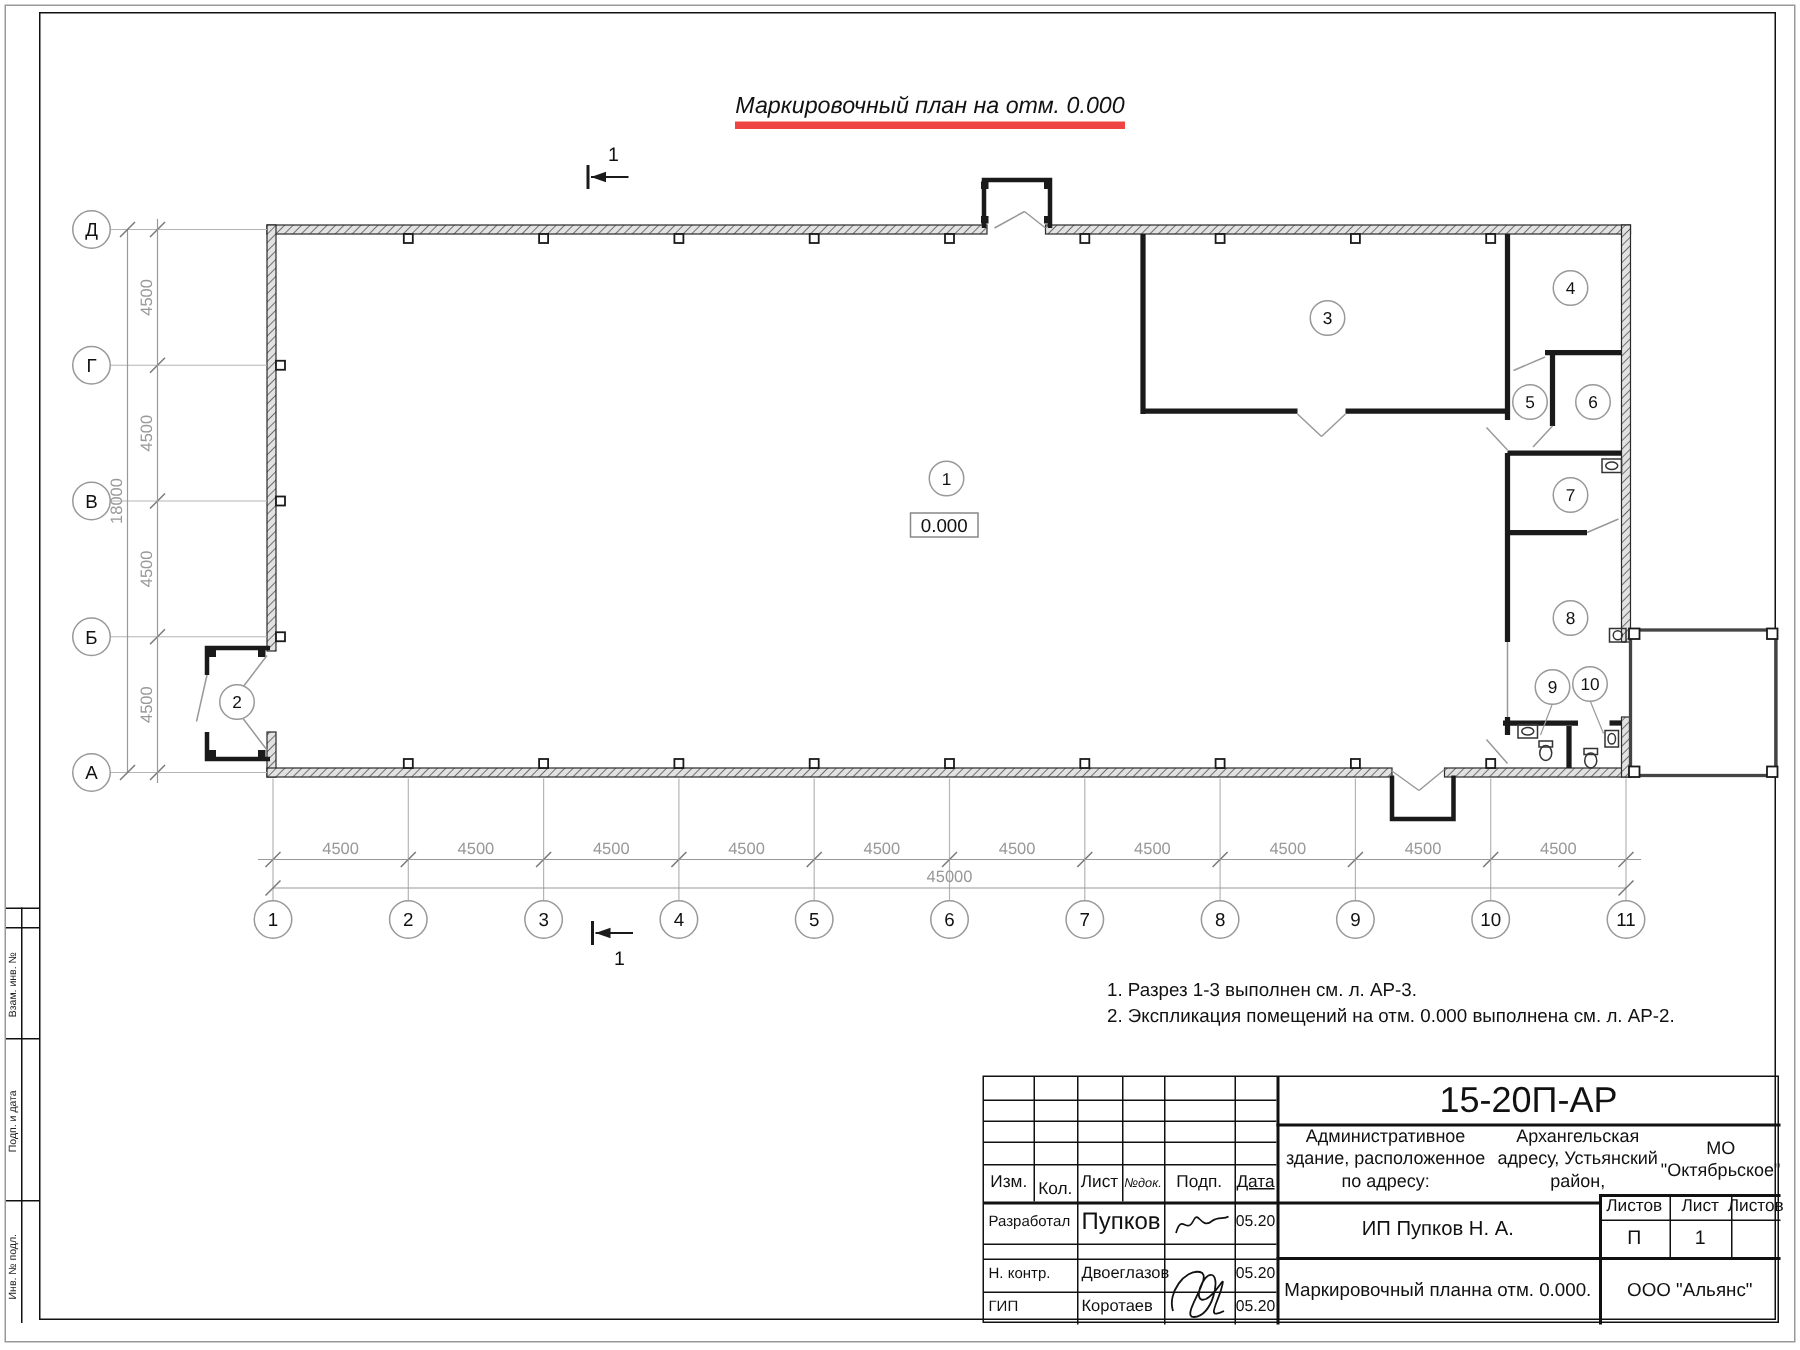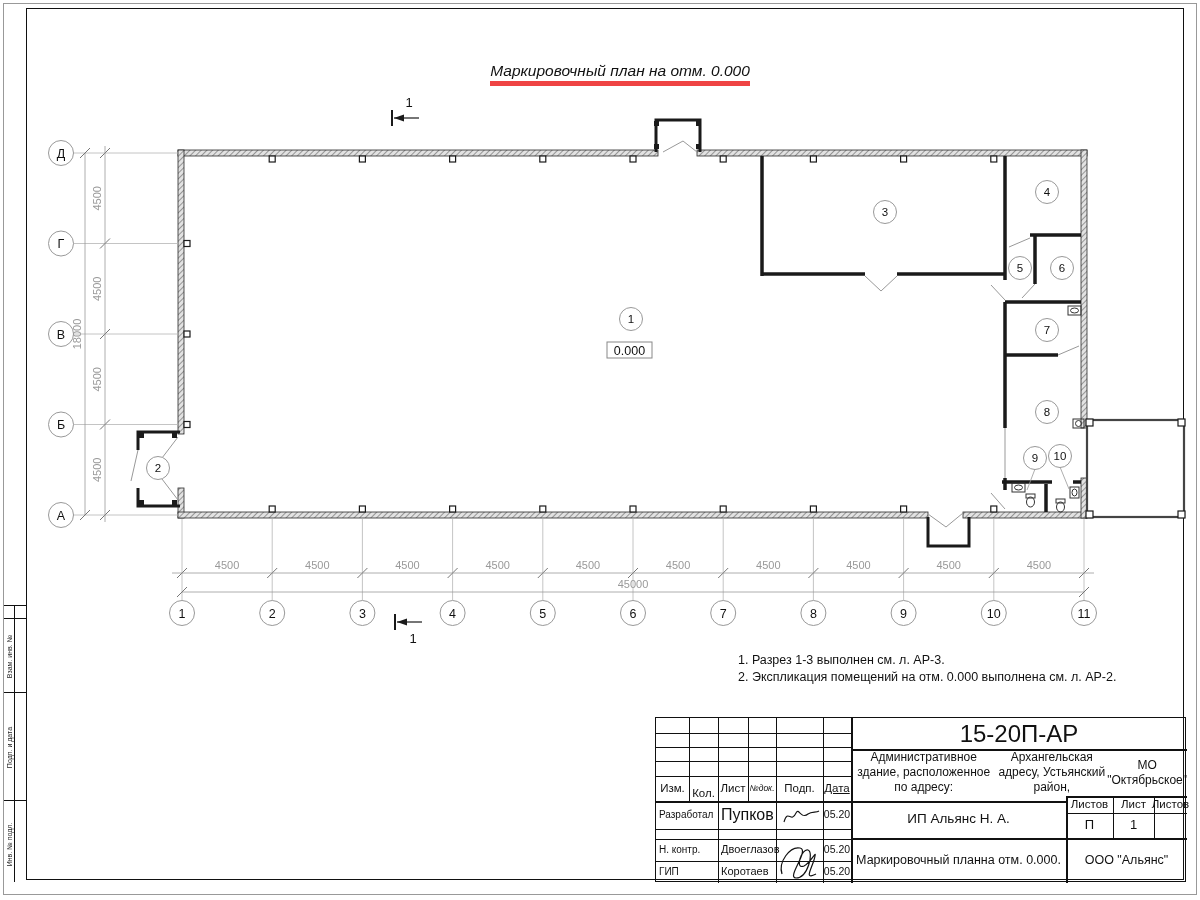--- a/index.html
+++ b/index.html
@@ -334,21 +334,21 @@
     <div class="cell left" style="left:65px;top:143px;width:55px;height:22px;font-size:11px;">Коротаев</div>
     <div class="cell" style="left:167px;top:143px;width:28px;height:22px;font-size:10.5px;">05.20</div>
 
     <svg style="position:absolute;left:122px;top:86px;" width="44" height="24">
       <path d="M6,18 C10,4 13,20 18,9 C21,3 23,16 30,10 C34,7 38,9 41,7" stroke="#111" stroke-width="1.1" fill="none"></path>
     </svg>
     <svg style="position:absolute;left:118px;top:122px;" width="50" height="42">
       <path d="M8,34 C4,22 16,6 26,8 C36,10 12,38 22,38 C34,38 40,12 34,10 C28,8 20,30 30,26 C38,22 44,6 40,20 C37,30 30,40 42,34" stroke="#111" stroke-width="1.2" fill="none"></path>
     </svg>
 
-    <div class="cell" style="left:195px;top:83px;width:215px;height:37px;font-size:13.5px;">ИП Альянс Н. А.</div>
+    <div class="cell" style="left:195px;top:83px;width:215px;height:37px;font-size:13.5px;">ИП Пупков Н. А.</div>
     <div class="cell" style="left:195px;top:120px;width:215px;height:45px;font-size:12.5px;">
       <div>Маркировочный план</div>
       <div>на отм. 0.000.</div>
     </div>
     <div class="cell" style="left:410px;top:78px;width:47px;height:17px;">Листов</div>
     <div class="cell" style="left:457px;top:78px;width:41px;height:17px;">Лист</div>
     <div class="cell" style="left:498px;top:78px;width:33px;height:17px;">Листов</div>
     <div class="cell" style="left:410px;top:95px;width:47px;height:25px;font-size:13px;">П</div>
     <div class="cell" style="left:457px;top:95px;width:41px;height:25px;font-size:13px;">1</div>
     <div class="cell" style="left:410px;top:120px;width:121px;height:45px;font-size:12.5px;">ООО "Альянс"</div>

